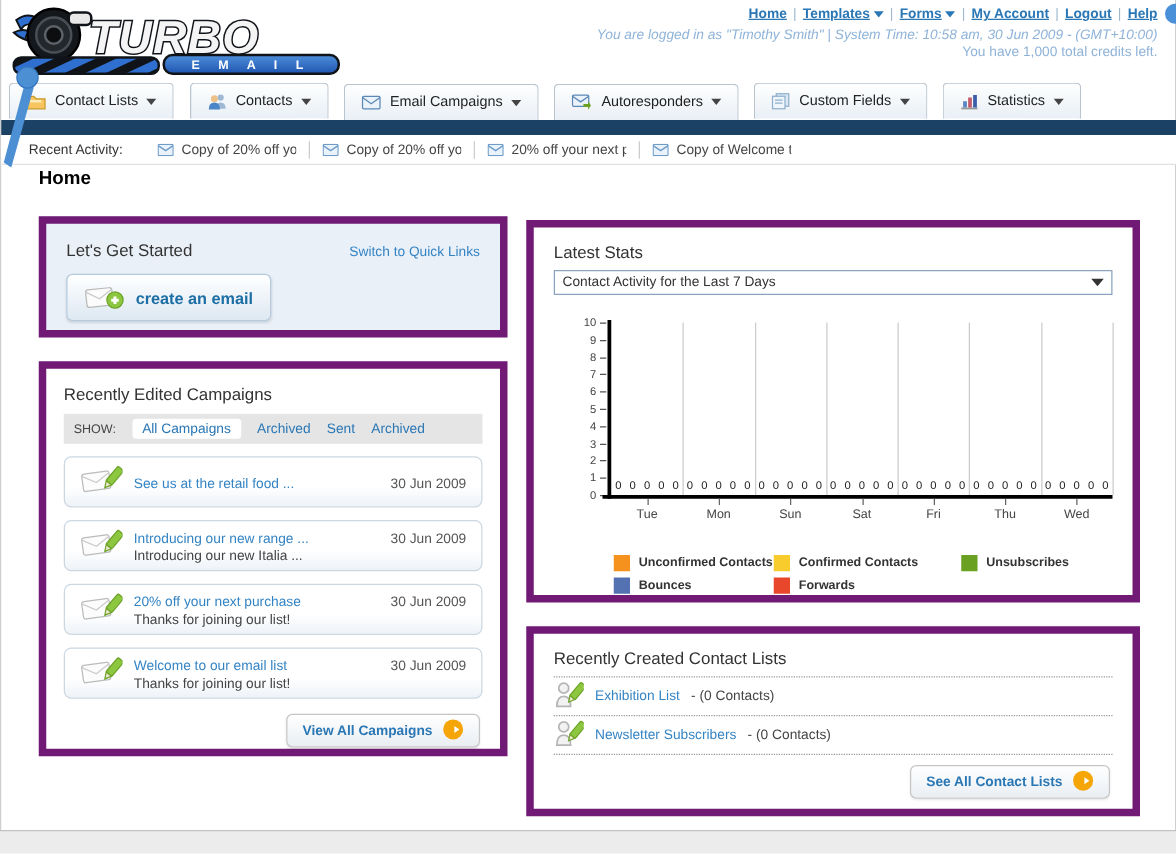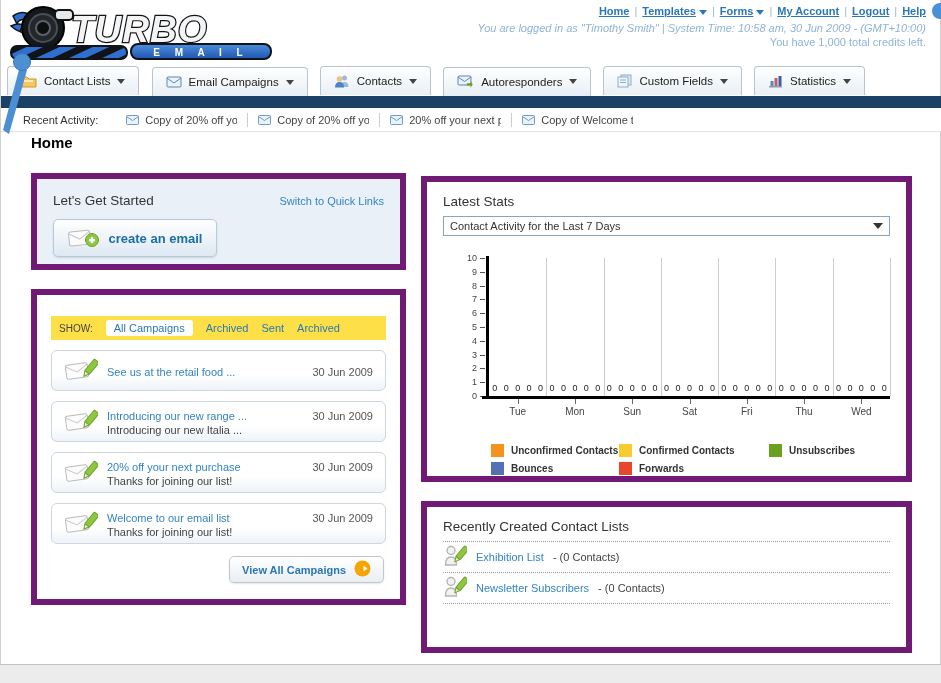--- a/index.html
+++ b/index.html
@@ -57,21 +57,21 @@
   .p-getstarted { left:30px; top:160px; width:375px; height:97px; background:#eaf0f8; padding:14px 16px 0; }
   .gs-head { display:flex; justify-content:space-between; align-items:baseline; }
   .gs-switch { font-size:11px; }
   .gs-buttons { display:flex; gap:15px; margin-top:11px; }
   .big-btn { width:164px; height:38px; border:1px solid #b5cadd; border-radius:5px;
     background:linear-gradient(#ffffff,#dde8f2); display:flex; align-items:center; justify-content:center;
     gap:9px; font-size:13px; font-weight:bold; color:#1c6ea4; cursor:pointer;
     box-shadow:0 1px 2px rgba(0,0,0,.12); }
 
   .p-campaigns { left:30px; top:276px; width:375px; height:316px; padding:13px 14px 0; }
-  .camp-strip { margin-top:8px; height:24px; background:#fde047; display:flex; align-items:center;
+  .camp-strip { margin-top:8px; height:24px; background:#e5e5e5; display:flex; align-items:center;
     padding:0 8px; gap:13px; }
   .show-label { font-size:10px; color:#444; }
   .filter { font-size:11px; color:#2a77b5; cursor:pointer; }
   .filter.active { background:#fff; border-radius:3px; padding:2px 8px; }
   .camp-card { margin-top:10px; height:41px; border:1px solid #ccd7e0; border-radius:6px;
     background:linear-gradient(#ffffff 60%, #eef3f8); display:flex; align-items:center; cursor:pointer; }
   .camp-card .cicon { margin:0 9px 0 12px; }
   .camp-body { flex:1; padding-top:2px; }
   .camp-row1 { display:flex; justify-content:space-between; padding-right:12px; }
   .camp-sub { color:#444; margin-top:2px; }
@@ -160,38 +160,38 @@
         <svg width="16" height="14">
             <path d="M1 3 h5 l2 2 h7 v8 h-14 z" fill="#f7c65f" stroke="#c99b29"></path>
             <rect x="3" y="6" width="9" height="2" fill="#fce9b8"></rect>
           </svg>
       </span>
       <span>Contact Lists</span>
         <span class="tcaret"></span>
     </span>
     <span class="tab">
       <span class="ticon">
-        <svg width="16" height="12">
-            <rect x="1" y="1" width="14" height="10" rx="1" fill="#eaf2fb" stroke="#5b87b5"></rect>
-            <path d="M1 2 L8 7 L15 2" fill="none" stroke="#5b87b5"></path>
-          </svg>
-      </span>
-      <span>Email Campaigns</span>
-        <span class="tcaret"></span>
-    </span>
-    <span class="tab">
-      <span class="ticon">
         <svg width="16" height="14">
             <circle cx="10.5" cy="4" r="2.5" fill="#9fb8d4"></circle>
             <path d="M6.5 13 q0-5 4-5 q4 0 4 5 z" fill="#9fb8d4"></path>
             <circle cx="5.5" cy="5" r="2.8" fill="#f0c089"></circle>
             <path d="M1 13.5 q0-5.5 4.5-5.5 q4.5 0 4.5 5.5 z" fill="#4a85c8"></path>
           </svg>
       </span>
       <span>Contacts</span>
+        <span class="tcaret"></span>
+    </span>
+    <span class="tab">
+      <span class="ticon">
+        <svg width="16" height="12">
+            <rect x="1" y="1" width="14" height="10" rx="1" fill="#eaf2fb" stroke="#5b87b5"></rect>
+            <path d="M1 2 L8 7 L15 2" fill="none" stroke="#5b87b5"></path>
+          </svg>
+      </span>
+      <span>Email Campaigns</span>
         <span class="tcaret"></span>
     </span>
     <span class="tab">
       <span class="ticon">
         <svg width="17" height="13">
             <rect x="1" y="1" width="13" height="9" rx="1" fill="#eaf2fb" stroke="#5b87b5"></rect>
             <path d="M1 2 L7.5 6.5 L14 2" fill="none" stroke="#5b87b5"></path>
             <path d="M9 9 l5 0 l0 -3 l3 4.5 l-3 4.5 l0 -3 l-5 0 z" transform="scale(0.75) translate(4,2)" fill="#6aa121"></path>
           </svg>
       </span>
@@ -284,20 +284,21 @@
               <rect x="21" y="13" width="6" height="2.4" fill="#fff"></rect>
               <rect x="22.8" y="11.2" width="2.4" height="6" fill="#fff"></rect>
             </svg>
         </span>
         <span>create an email</span>
       </div>
     </div>
   </div>
 
   <div class="panel p-campaigns">
+    <div class="panel-title">Recently Edited Campaigns</div>
     <div class="camp-strip">
       <span class="show-label">SHOW:</span>
       <span class="filter active">All Campaigns</span>
       <span class="filter">Archived</span>
       <span class="filter">Sent</span>
       <span class="filter">Archived</span>
     </div>
 
     <div class="camp-card">
       <span class="cicon">
@@ -537,16 +538,27 @@
             <g transform="rotate(40 17 12)">
               <rect x="14" y="1" width="5.5" height="14" rx="1.4" fill="#8dc63f" stroke="#6da32a"></rect>
               <path d="M14.2 15 l2.5 4.6 l2.5 -4.6 z" fill="#efe7cd" stroke="#6da32a"></path>
             </g>
           </svg>
       </span>
       <span class="link">Newsletter Subscribers</span>
       <span class="detail">- (0 Contacts)</span>
     </div>
     <div class="dotted" style="margin-top:0;"></div>
+    <div class="see-all-wrap">
+      <span class="small-btn">
+        <span>See All Contact Lists</span>
+        <span>
+          <svg width="17" height="17">
+              <circle cx="8.5" cy="8.5" r="8" fill="#f5a506"></circle>
+              <path d="M4.5 8.5 h5 v-2.8 l4 2.8 l-4 2.8 v-2.8z" fill="#fff"></path>
+            </svg>
+        </span>
+      </span>
+    </div>
   </div>
 
 </div>
 <div class="footer"></div>
 
 </body></html>

